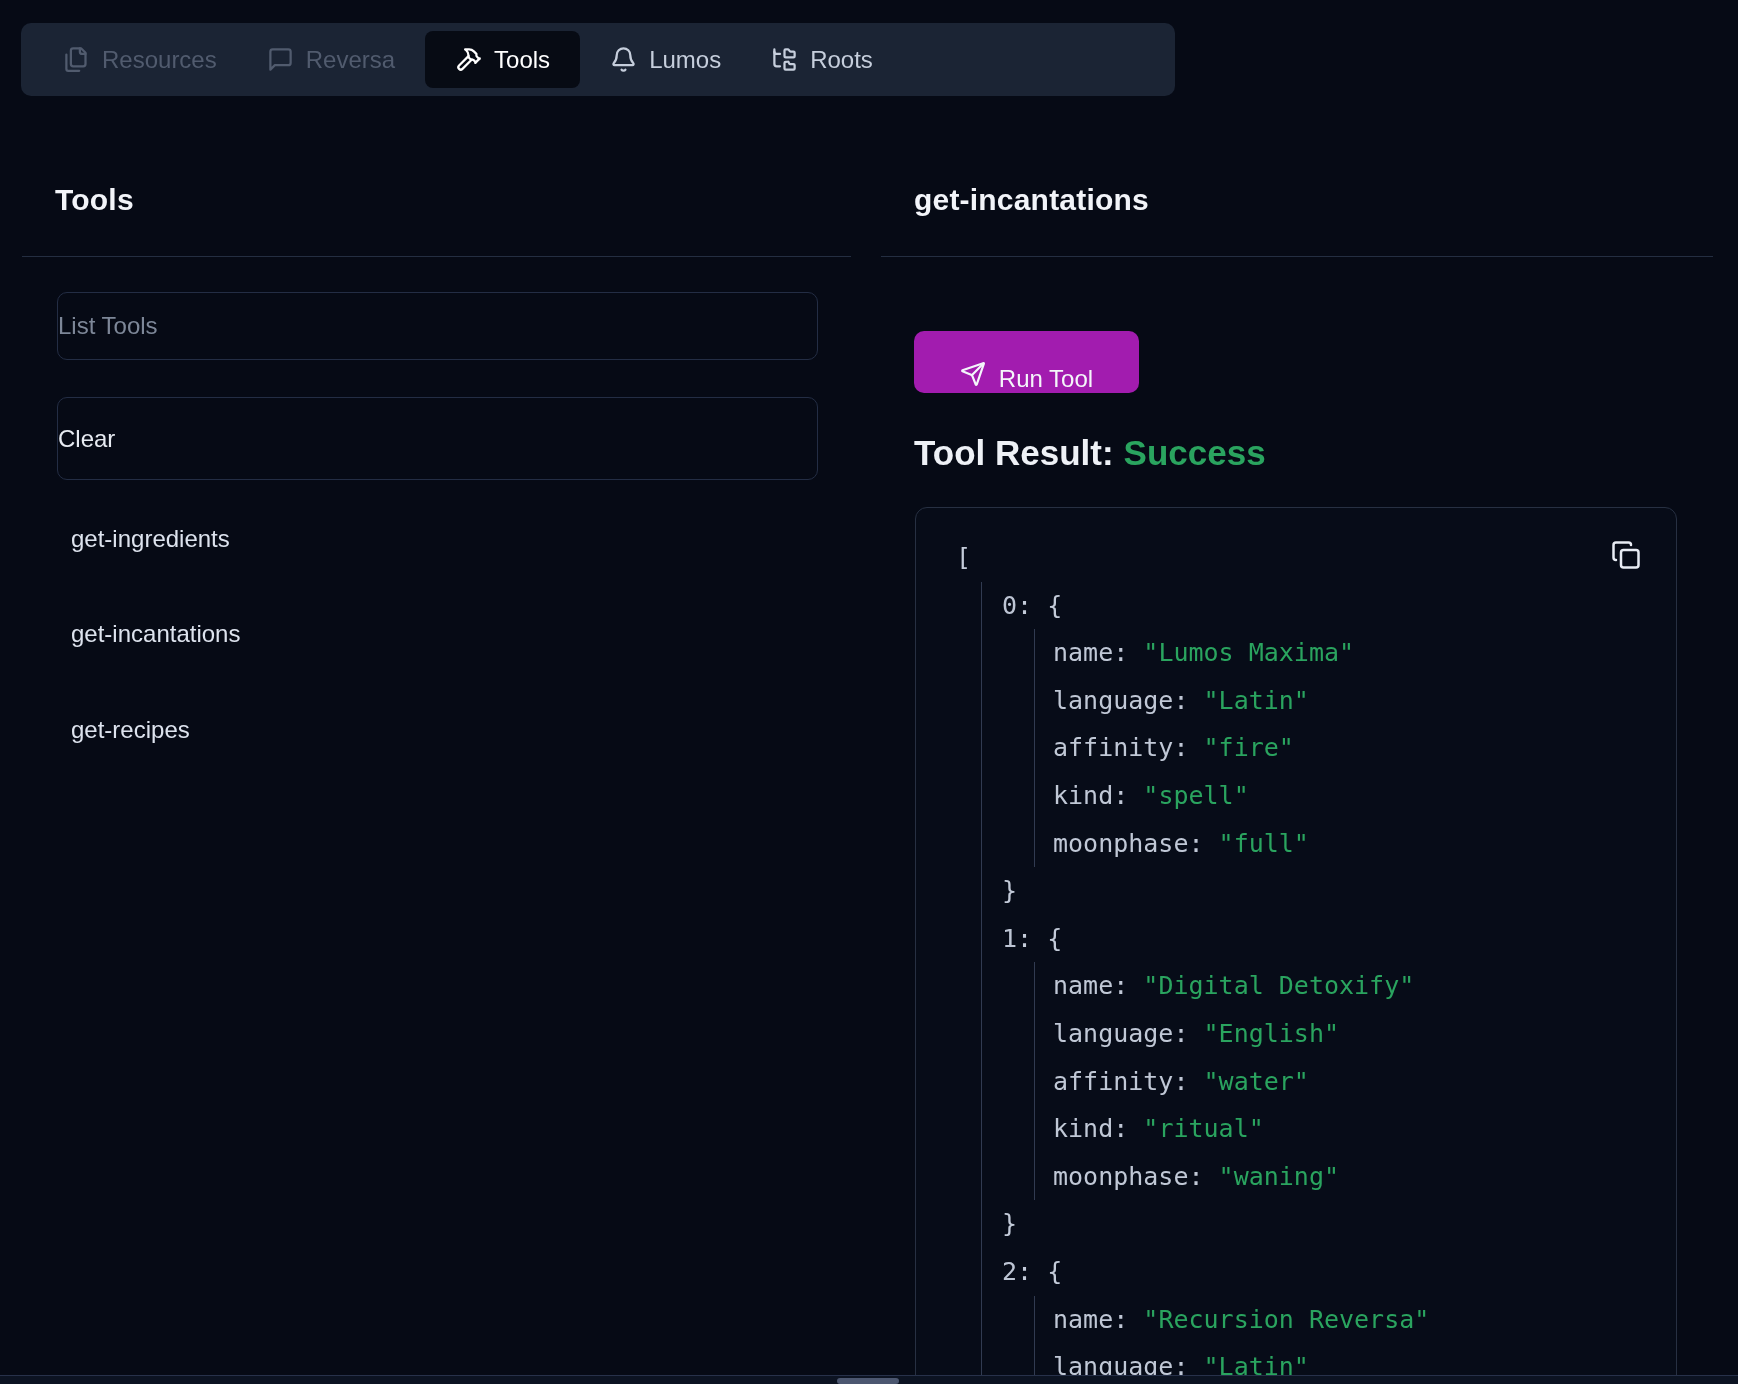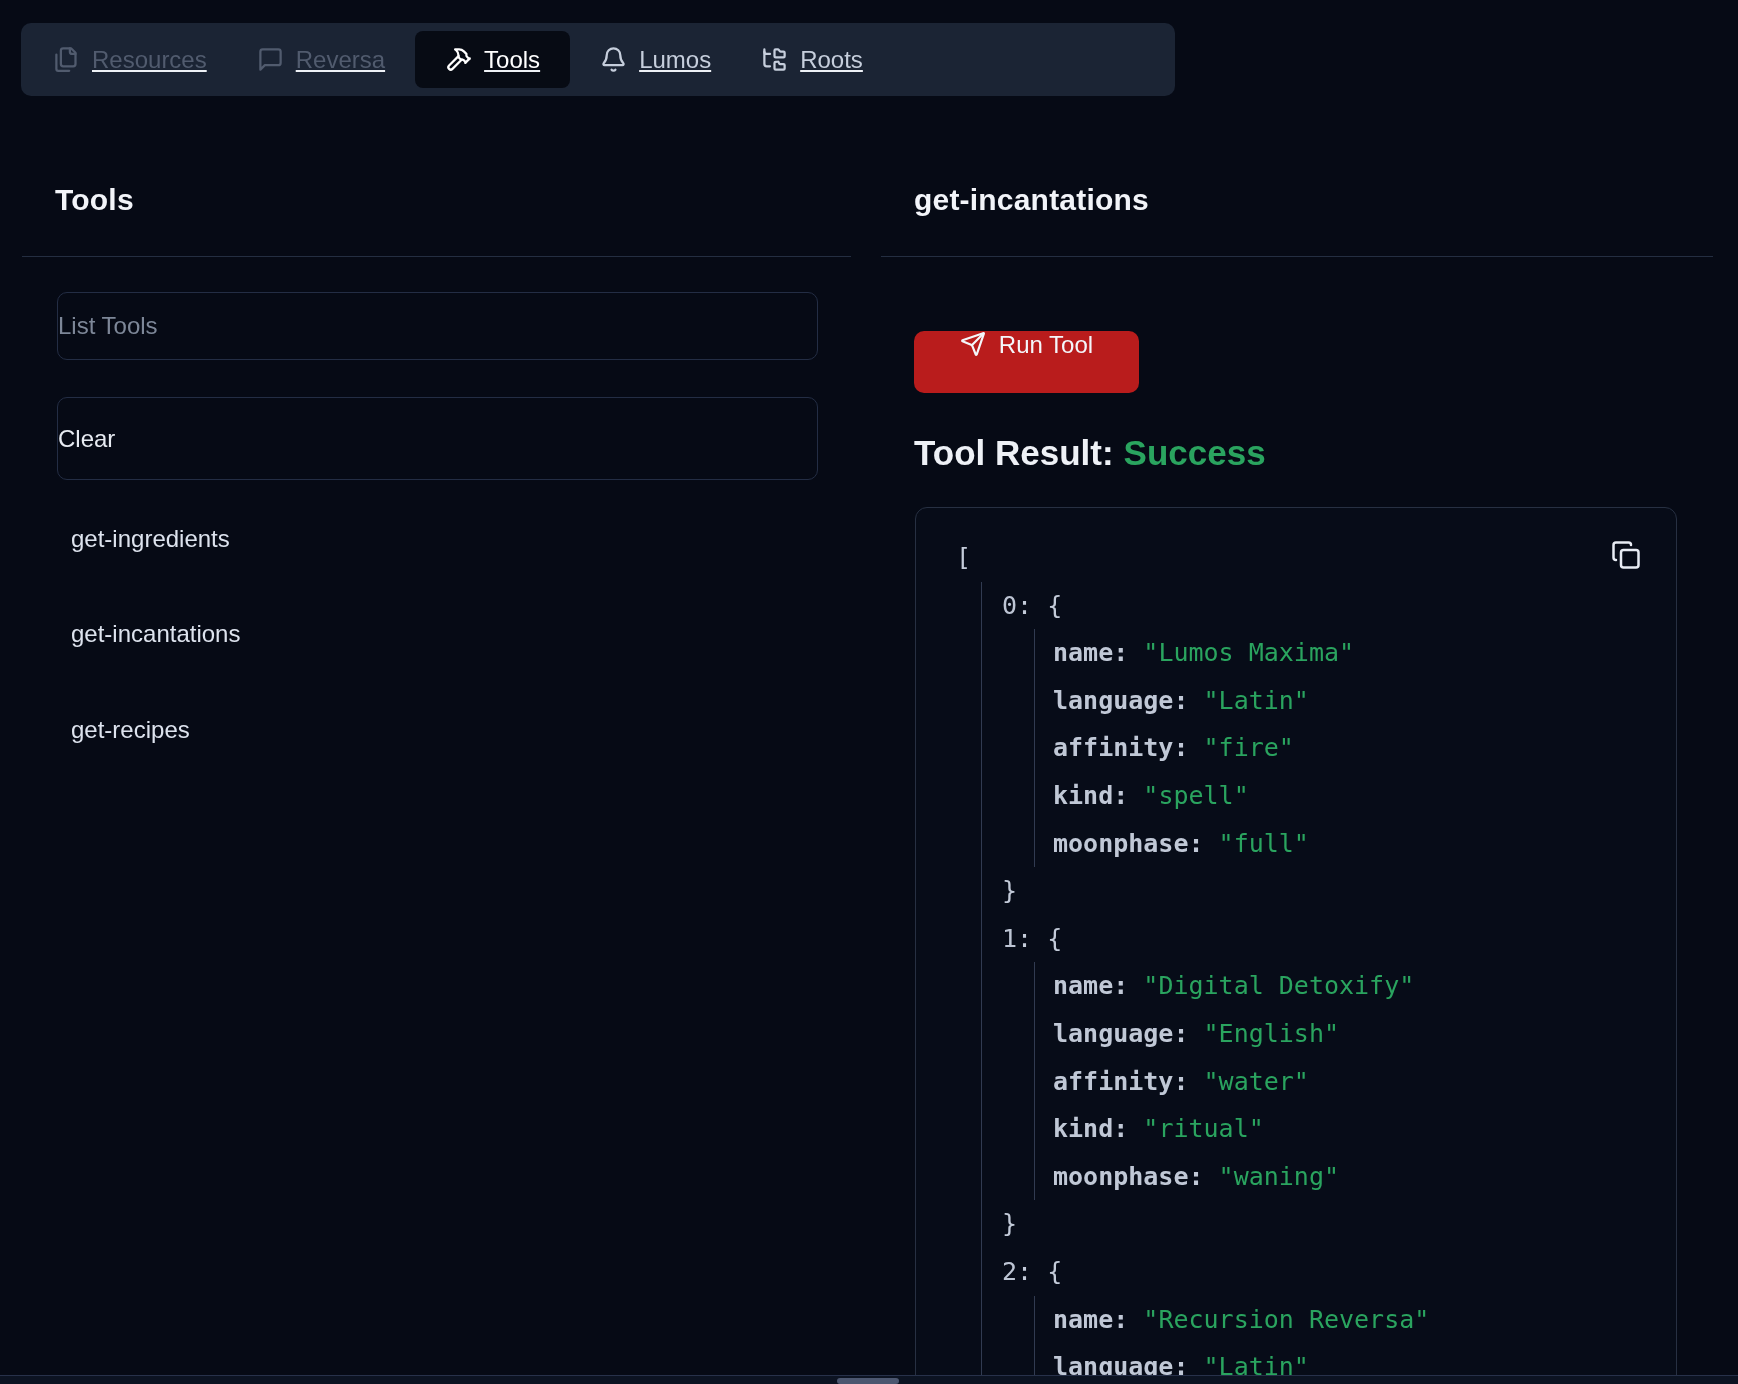--- a/index.html
+++ b/index.html
@@ -9,21 +9,21 @@
     font-family:"Liberation Sans","DejaVu Sans",sans-serif;
     color:#eef1f6;
     position:relative;
   }
   .page { position:absolute; inset:0; }
 
   
   .tabbar {
     position:absolute; left:21px; top:23px; width:1154px; height:73px;
     background:#1b2434; border-radius:10px;
-    display:flex; align-items:center; padding:0 12px; gap:10px;text-decoration:underline;
+    display:flex; align-items:center; padding:0 22px; gap:10px;
   }
   .tab {
     display:flex; align-items:center; gap:12px;
     padding:0 20px; height:57px; border-radius:8px;
     font-size:24px; font-weight:500; color:#c6cedc; cursor:default;
     white-space:nowrap;
   }
   .tab svg { width:27px; height:27px; stroke:currentColor; fill:none; stroke-width:2; stroke-linecap:round; stroke-linejoin:round; }
   .tab.disabled { color:#515b6e; }
   .tab.active { background:#070b14; color:#ffffff; padding:0 30px; }
@@ -48,22 +48,22 @@
   #clear-btn      { top:397px; height:83px; color:#e7ebf2; }
 
   .tool-list { position:absolute; left:0; top:493px; width:851px; list-style:none; }
   .tool-item {
     position:absolute; left:71px; font-size:24px; color:#dde3ee; cursor:pointer; white-space:nowrap;
   }
 
   
   .run-btn {
     position:absolute; left:914px; top:331px; width:225px; height:62px;
-    background:#b91c1c; border:none; border-radius:10px;
-    display:flex; align-items:flex-start; justify-content:center; gap:13px;
+    background:#a21caf; border:none; border-radius:10px;
+    display:flex; align-items:flex-end; justify-content:center; gap:13px;
     font-family:inherit; font-size:24px; color:#f4f6fa; cursor:pointer;
   }
   .run-btn svg { width:26px; height:26px; stroke:#f4f6fa; fill:none; stroke-width:2; stroke-linecap:round; stroke-linejoin:round; }
 
   .tool-result { position:absolute; left:914px; top:433px; font-size:35px; font-weight:700; }
   .tool-result .status { color:#2aa45f; margin-left:10px; }
 
   .json-panel {
     position:absolute; left:915px; top:507px; width:762px; height:920px;
     border:1px solid #273042; border-radius:12px; background:#070c18;
@@ -77,21 +77,21 @@
   .json-tree {
     position:absolute; left:0; top:0; width:100%; height:100%;
     padding:26px 60px 0 40px; overflow:hidden;
     font-family:"DejaVu Sans Mono","Liberation Mono",monospace;
     font-size:25px; line-height:47.6px; white-space:nowrap;
   }
   .json-lvl1 { margin-left:25px; border-left:1.5px solid #313b51; padding-left:20px; }
   .json-lvl2 { margin-left:32px; border-left:1.5px solid #313b51; padding-left:18px; }
   .json-row .punct { color:#c3cbd9; }
   .json-row .idx   { color:#bdc5d4; }
-  .json-row .key   { color:#c0c8d6;font-weight:bold; }
+  .json-row .key   { color:#c0c8d6; }
   .json-row .str   { color:#2aa45f; }
 
   
   .hscrollbar {
     position:absolute; left:0; top:1375px; width:1738px; height:9px;
     background:#0c1322; border-top:1px solid #27314a;
   }
   .hscroll-thumb {
     position:absolute; left:837px; top:2px; width:62px; height:6px;
     border-radius:3px; background:#4c5770; cursor:pointer;

